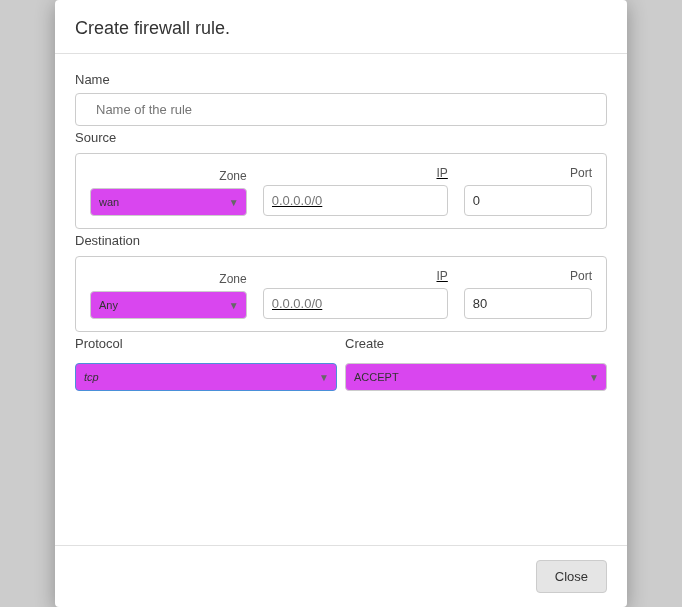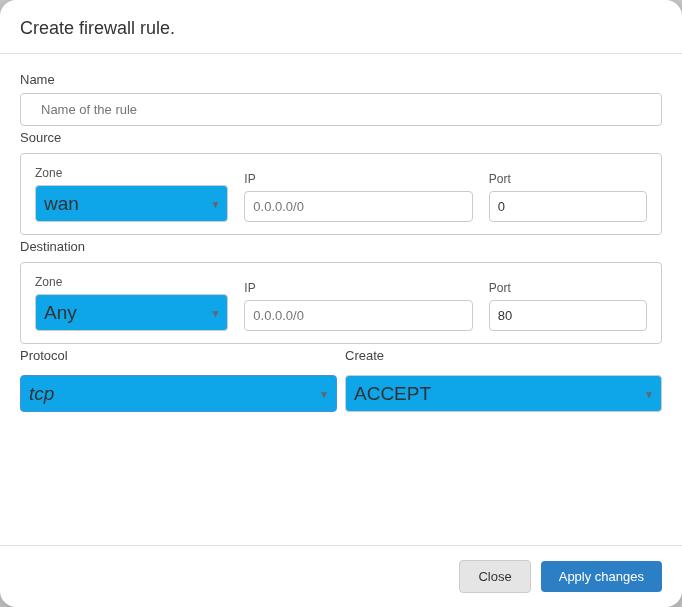--- a/index.html
+++ b/index.html
@@ -12,23 +12,23 @@
     body {
       background: #ccc;
       display: flex;
       align-items: center;
       justify-content: center;
       min-height: 100vh;
     }
 
     .dialog {
       background: #fff;
-      border-radius: 16px;
+      border-radius: 4px;
       box-shadow: 0 4px 20px rgba(0,0,0,0.3);
-      width: 682px;
+      width: 572px;
       min-height: 607px;
       display: flex;
       flex-direction: column;
     }
 
     .dialog-header {
       padding: 18px 20px 14px 20px;
       border-bottom: 1px solid #e0e0e0;
     }
 
@@ -82,47 +82,49 @@
       flex-direction: column;
       gap: 5px;
     }
 
     .zip-field.zone-field {
       flex: 1.1;
     }
 
     .zip-field.ip-field {
       flex: 1.3;
+      text-decoration: underline;
     }
 
     .zip-field.port-field {
       flex: 0.9;
     }
 
     .zip-label {
       font-size: 12px;
       color: #555;
+      text-align: right;
     }
 
     .select-wrapper {
       position: relative;
       display: inline-block;
       width: 100%;
     }
 
     .select-wrapper select {
       width: 100%;
       padding: 7px 36px 7px 8px;
       border: 1px solid #ccc;
       border-radius: 4px;
-      font-size: 19px;
+      font-size: 11px;
       color: #333;
       appearance: none;
       -webkit-appearance: none;
-      background: #0ea5e9;
+      background: #d946ef;
       cursor: pointer;
       outline: none;
     }
 
     .select-arrow {
       position: absolute;
       right: 8px;
       top: 50%;
       transform: translateY(-50%);
       pointer-events: none;
@@ -285,15 +287,14 @@
           </select>
           <span class="select-arrow">▼</span>
         </div>
       </div>
     </div>
 
   </div>
 
   <div class="dialog-footer">
     <button class="btn-close">Close</button>
-    <button class="btn-apply">Apply changes</button>
   </div>
 </div>
 
 </body></html>

